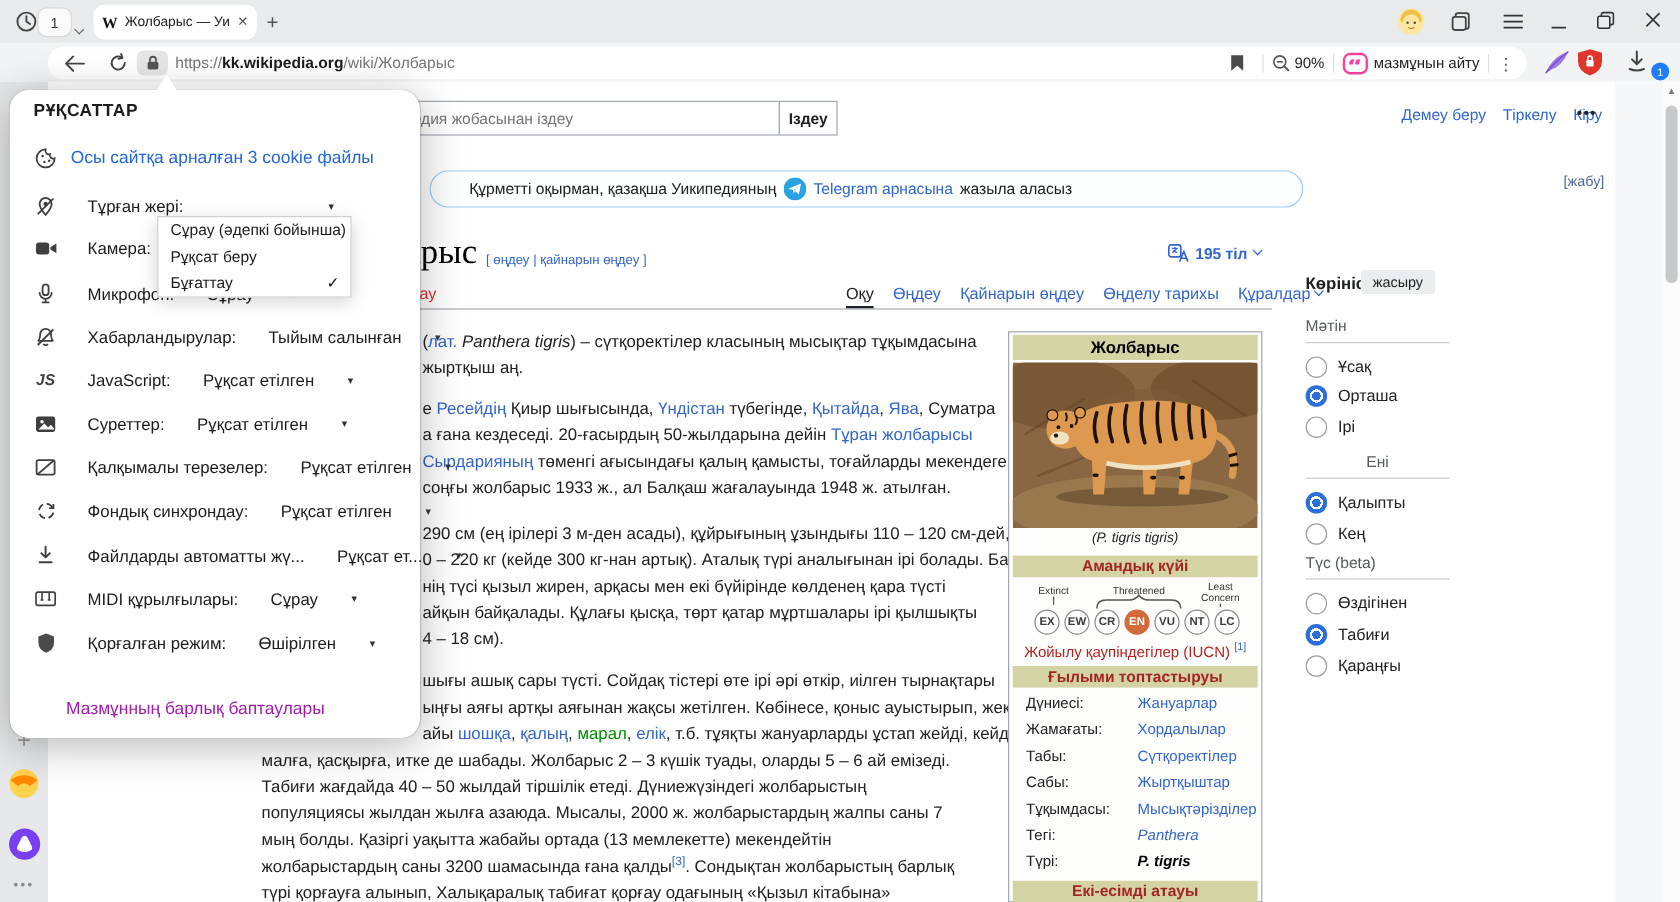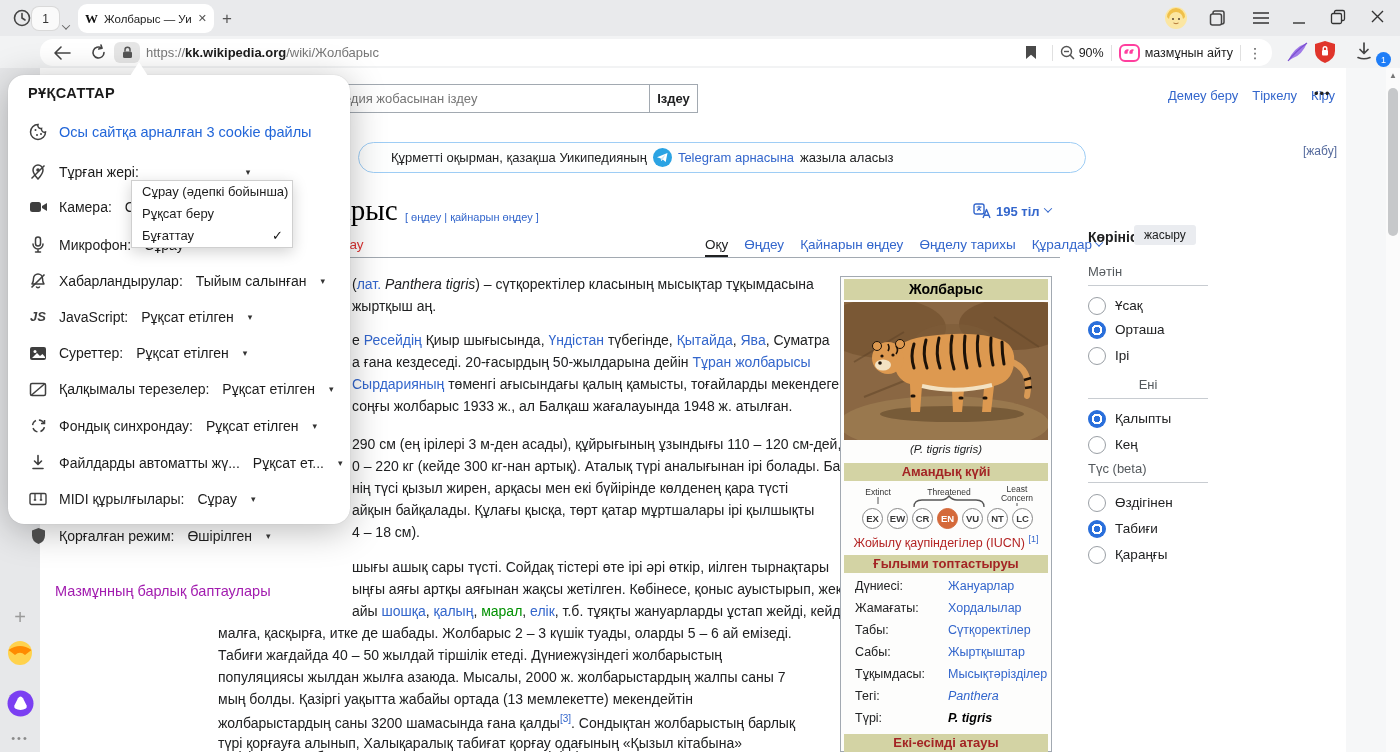--- a/index.html
+++ b/index.html
@@ -89,26 +89,26 @@
   
   #appearance { position:absolute; left:1088px; top:228px; width:120px; z-index:1; }
   #app-title { font-size:14px; font-weight:bold; color:#202122; display:inline-block; }
   #app-hide { position:absolute; left:46px; top:-3px; background:#eaecf0; border-radius:3px; font-size:12px; color:#202122; padding:3px 10px; }
   .app-group-label { position:absolute; left:0; font-size:13px; color:#54595d; width:120px; border-bottom:1px solid #c8ccd1; padding-bottom:6px; }
   .radio { position:absolute; left:0; width:18px; height:18px; border-radius:50%; border:1.5px solid #9a9fa5; background:#fff; }
   .radio.sel { border:none; background:radial-gradient(circle, #2a6fdb 0 3.5px, #ffffff 3.5px 5.5px, #2a6fdb 5.5px); }
   .radio-label { position:absolute; left:27px; font-size:13.5px; color:#202122; }
 
   
-  #permpanel { position:absolute; left:8px; top:75px; width:342px; height:449px; background:#fff; border-radius:16px; box-shadow:0 6px 36px rgba(0,0,0,.28), 0 0 1px rgba(0,0,0,.2); z-index:20; }
+  #permpanel { position:absolute; left:8px; top:75px; width:342px; height:540px; background:#fff; border-radius:16px; box-shadow:0 6px 36px rgba(0,0,0,.28), 0 0 1px rgba(0,0,0,.2); z-index:20; }
   #perm-notch { position:absolute; left:130px; top:62px; width:0; height:0; border-left:9px solid transparent; border-right:9px solid transparent; border-bottom:14px solid #fff; z-index:21; }
   #perm-title { position:absolute; left:20px; top:10px; font-size:14.5px; font-weight:bold; letter-spacing:.4px; color:#1c1c1c; }
   #cookie-row { position:absolute; left:20px; top:48px; display:flex; align-items:center; gap:11px; }
   #cookie-link { color:#2266d9; font-size:14.5px; }
-  .prow { position:absolute; left:20px; display:flex; align-items:center; gap:11px; font-size:14px; color:#1c1c1c; white-space:nowrap; }
+  .prow { position:absolute; left:20px; display:flex; align-items:center; gap:25px; font-size:14px; color:#1c1c1c; white-space:nowrap; }
   .prow .pv { margin-left:2px; }
   .prow .caret { font-size:9px; color:#333; margin-left:3px; }
   #perm-footer { position:absolute; left:47px; top:508px; color:#a21caf; font-size:14.5px; }
   .picon { width:20px; display:inline-flex; justify-content:center; color:#3f3f3f; }
 
   
   #perm-dd { position:absolute; left:131px; top:180px; width:162px; background:#fff; border:1px solid #cfcfcf; box-shadow:0 4px 14px rgba(0,0,0,.18); z-index:25; }
   .dd-item { position:relative; height:22px; line-height:22px; padding:0 10px; font-size:13px; color:#1c1c1c; white-space:nowrap; }
   .dd-item .ck { position:absolute; right:9px; top:0; font-size:13px; color:#111; }
 </style>

